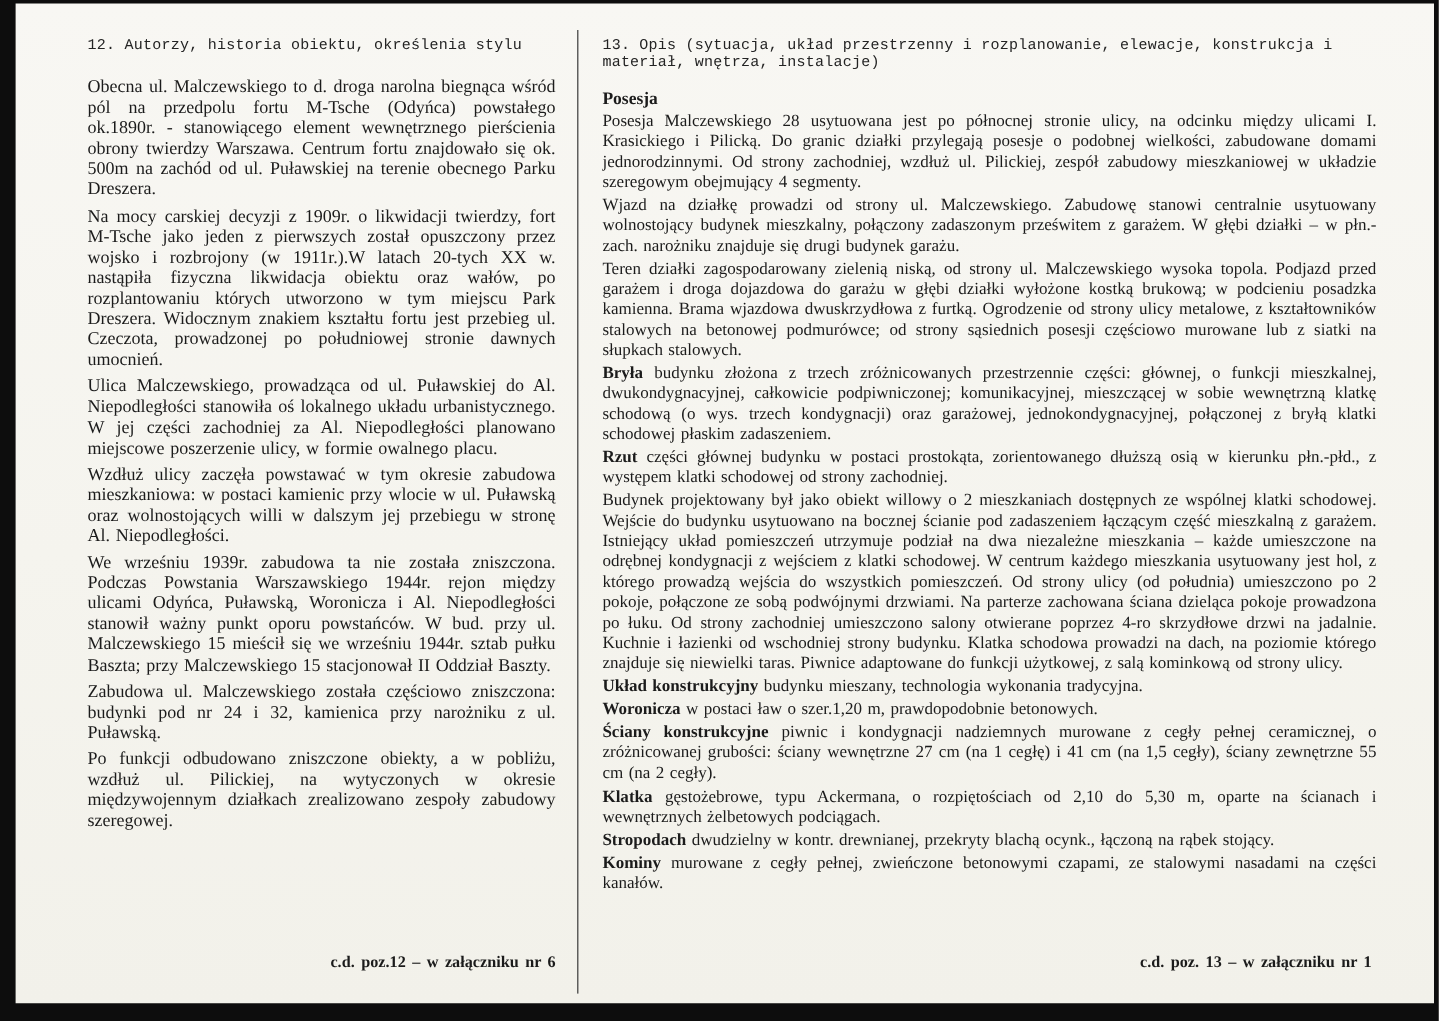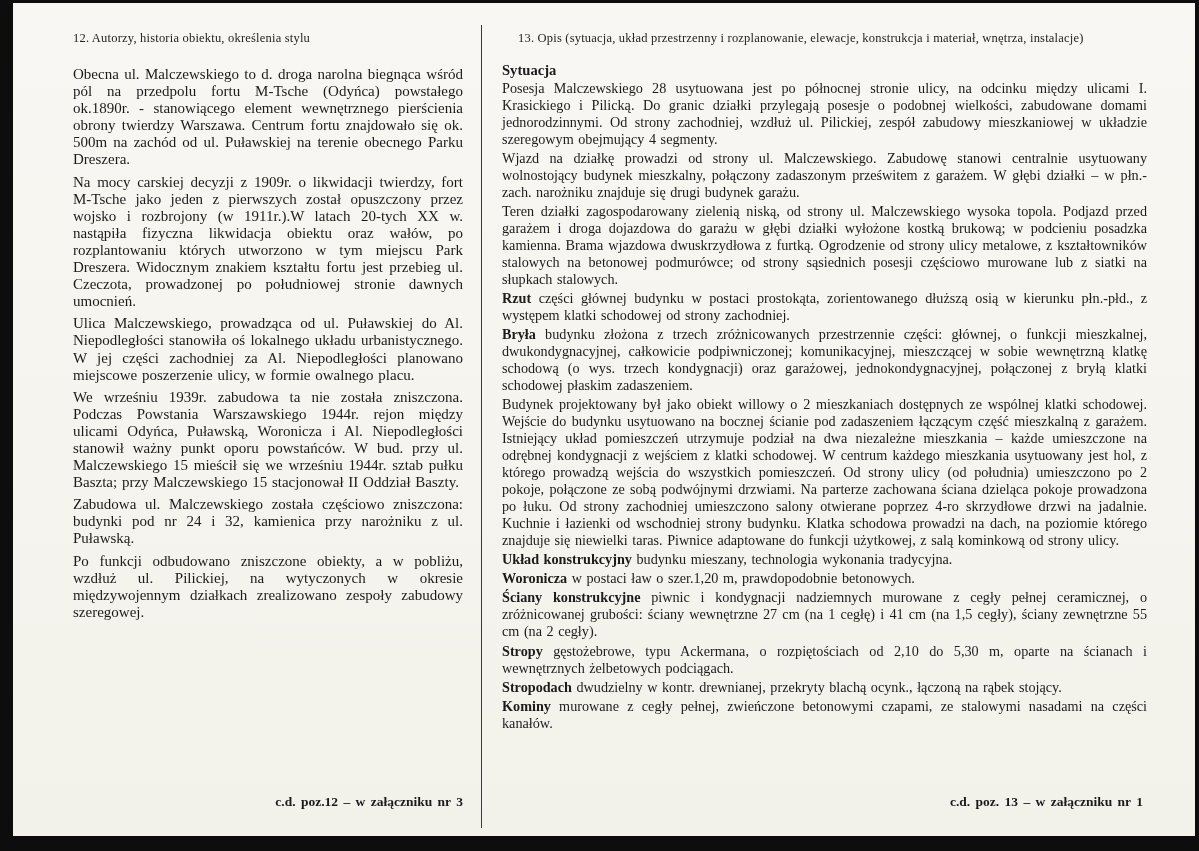--- a/index.html
+++ b/index.html
@@ -38,27 +38,27 @@
   .col-left{width:408px;padding-right:18px;}
   .col-right{flex:1;padding-left:20px;}
   .divider{
     width:1px;
     background:#3a3a3a;
     align-self:stretch;
     margin-top:-6px;
     margin-bottom:-4px;
   }
   .section-header{
-    font-family:Liberation Serif, serif;
+    font-family:Liberation Mono, monospace;
     font-size:12.5px;
     letter-spacing:0.2px;
     margin:0 0 20px 0;
     color:#232323;
   }
-  .col-right .section-header{margin-bottom:16px;margin-left:16px;}
+  .col-right .section-header{margin-bottom:16px;}
   .paras{flex:1 1 auto;}
   .para{
     margin:0 0 5px 0;
     text-align:justify;
     font-size:15px;
     line-height:1.14;
     word-spacing:1px;
   }
   .col-right .para{
     font-size:14.2px;
@@ -83,43 +83,44 @@
 
 <div class="scan">
   <div class="content">
 
     <div class="col col-left">
       <p class="section-header">12. Autorzy, historia obiektu, określenia stylu</p>
       <div class="paras" id="left-paras">
           <p class="para">Obecna ul. Malczewskiego to d. droga narolna biegnąca wśród pól na przedpolu fortu M-Tsche (Odyńca) powstałego ok.1890r. - stanowiącego element wewnętrznego pierścienia obrony twierdzy Warszawa. Centrum fortu znajdowało się ok. 500m na zachód od ul. Puławskiej na terenie obecnego Parku Dreszera.</p>
           <p class="para">Na mocy carskiej decyzji z 1909r. o likwidacji twierdzy, fort M-Tsche jako jeden z pierwszych został opuszczony przez wojsko i rozbrojony (w 1911r.).W latach 20-tych XX w. nastąpiła fizyczna likwidacja obiektu oraz wałów, po rozplantowaniu których utworzono w tym miejscu Park Dreszera. Widocznym znakiem kształtu fortu jest przebieg ul. Czeczota, prowadzonej po południowej stronie dawnych umocnień.</p>
           <p class="para">Ulica Malczewskiego, prowadząca od ul. Puławskiej do Al. Niepodległości stanowiła oś lokalnego układu urbanistycznego. W jej części zachodniej za Al. Niepodległości planowano miejscowe poszerzenie ulicy, w formie owalnego placu.</p>
+          <p class="para">Wzdłuż ulicy zaczęła powstawać w tym okresie zabudowa mieszkaniowa: w postaci kamienic przy wlocie w ul. Puławską oraz wolnostojących willi w dalszym jej przebiegu w stronę Al. Niepodległości.</p>
           <p class="para">We wrześniu 1939r. zabudowa ta nie została zniszczona. Podczas Powstania Warszawskiego 1944r. rejon między ulicami Odyńca, Puławską, Woronicza i Al. Niepodległości stanowił ważny punkt oporu powstańców. W bud. przy ul. Malczewskiego 15 mieścił się we wrześniu 1944r. sztab pułku Baszta; przy Malczewskiego 15 stacjonował II Oddział Baszty.</p>
           <p class="para">Zabudowa ul. Malczewskiego została częściowo zniszczona: budynki pod nr 24 i 32, kamienica przy narożniku z ul. Puławską.</p>
           <p class="para">Po funkcji odbudowano zniszczone obiekty, a w pobliżu, wzdłuż ul. Pilickiej, na wytyczonych w okresie międzywojennym działkach zrealizowano zespoły zabudowy szeregowej.</p>
         </div>
-      <div class="footer">c.d. poz.12 – w załączniku nr 3</div>
+      <div class="footer">c.d. poz.12 – w załączniku nr 6</div>
     </div>
 
     <div class="divider"></div>
 
     <div class="col col-right">
       <p class="section-header">13. Opis (sytuacja, układ przestrzenny i rozplanowanie, elewacje, konstrukcja i materiał, wnętrza, instalacje)</p>
       <div class="paras" id="right-paras">
-          <p class="para heading"><b>Sytuacja</b></p>
+          <p class="para heading"><b>Posesja</b></p>
           <p class="para">Posesja Malczewskiego 28 usytuowana jest po północnej stronie ulicy, na odcinku między ulicami I. Krasickiego i Pilicką. Do granic działki przylegają posesje o podobnej wielkości, zabudowane domami jednorodzinnymi. Od strony zachodniej, wzdłuż ul. Pilickiej, zespół zabudowy mieszkaniowej w układzie szeregowym obejmujący 4 segmenty.</p>
           <p class="para">Wjazd na działkę prowadzi od strony ul. Malczewskiego. Zabudowę stanowi centralnie usytuowany wolnostojący budynek mieszkalny, połączony zadaszonym prześwitem z garażem. W głębi działki – w płn.-zach. narożniku znajduje się drugi budynek garażu.</p>
           <p class="para">Teren działki zagospodarowany zielenią niską, od strony ul. Malczewskiego wysoka topola. Podjazd przed garażem i droga dojazdowa do garażu w głębi działki wyłożone kostką brukową; w podcieniu posadzka kamienna. Brama wjazdowa dwuskrzydłowa z furtką. Ogrodzenie od strony ulicy metalowe, z kształtowników stalowych na betonowej podmurówce; od strony sąsiednich posesji częściowo murowane lub z siatki na słupkach stalowych.</p>
+          <p class="para"><b>Bryła</b> budynku złożona z trzech zróżnicowanych przestrzennie części: głównej, o funkcji mieszkalnej, dwukondygnacyjnej, całkowicie podpiwniczonej; komunikacyjnej, mieszczącej w sobie wewnętrzną klatkę schodową (o wys. trzech kondygnacji) oraz garażowej, jednokondygnacyjnej, połączonej z bryłą klatki schodowej płaskim zadaszeniem.</p>
           <p class="para"><b>Rzut</b> części głównej budynku w postaci prostokąta, zorientowanego dłuższą osią w kierunku płn.-płd., z występem klatki schodowej od strony zachodniej.</p>
-          <p class="para"><b>Bryła</b> budynku złożona z trzech zróżnicowanych przestrzennie części: głównej, o funkcji mieszkalnej, dwukondygnacyjnej, całkowicie podpiwniczonej; komunikacyjnej, mieszczącej w sobie wewnętrzną klatkę schodową (o wys. trzech kondygnacji) oraz garażowej, jednokondygnacyjnej, połączonej z bryłą klatki schodowej płaskim zadaszeniem.</p>
           <p class="para">Budynek projektowany był jako obiekt willowy o 2 mieszkaniach dostępnych ze wspólnej klatki schodowej. Wejście do budynku usytuowano na bocznej ścianie pod zadaszeniem łączącym część mieszkalną z garażem.  Istniejący układ pomieszczeń utrzymuje podział na dwa niezależne mieszkania – każde umieszczone na odrębnej kondygnacji z wejściem z klatki schodowej. W centrum każdego mieszkania usytuowany jest hol, z którego prowadzą wejścia do wszystkich pomieszczeń. Od strony ulicy (od południa) umieszczono po 2 pokoje, połączone ze sobą podwójnymi drzwiami. Na parterze zachowana ściana dzieląca pokoje prowadzona po łuku. Od strony zachodniej umieszczono salony otwierane poprzez 4-ro skrzydłowe drzwi na jadalnie. Kuchnie i łazienki od wschodniej strony budynku. Klatka schodowa prowadzi na dach, na poziomie którego znajduje się niewielki taras. Piwnice adaptowane do funkcji użytkowej, z salą kominkową od strony ulicy.</p>
           <p class="para"><b>Układ konstrukcyjny</b> budynku mieszany, technologia wykonania tradycyjna.</p>
           <p class="para"><b>Woronicza</b> w postaci ław o szer.1,20 m, prawdopodobnie betonowych.</p>
           <p class="para"><b>Ściany konstrukcyjne</b> piwnic i kondygnacji nadziemnych murowane z cegły pełnej ceramicznej, o zróżnicowanej grubości: ściany wewnętrzne 27 cm (na 1 cegłę) i 41 cm (na 1,5 cegły), ściany zewnętrzne 55 cm (na 2 cegły).</p>
-          <p class="para"><b>Stropy</b> gęstożebrowe, typu Ackermana, o rozpiętościach od 2,10 do 5,30 m, oparte na ścianach i wewnętrznych żelbetowych podciągach.</p>
+          <p class="para"><b>Klatka</b> gęstożebrowe, typu Ackermana, o rozpiętościach od 2,10 do 5,30 m, oparte na ścianach i wewnętrznych żelbetowych podciągach.</p>
           <p class="para"><b>Stropodach</b> dwudzielny w kontr. drewnianej, przekryty blachą ocynk., łączoną na rąbek stojący.</p>
           <p class="para"><b>Kominy</b> murowane z cegły pełnej, zwieńczone betonowymi czapami, ze stalowymi nasadami na części kanałów.</p>
         </div>
       <div class="footer">c.d. poz. 13 – w załączniku  nr 1</div>
     </div>
 
   </div>
 </div>
 
 </body></html>

